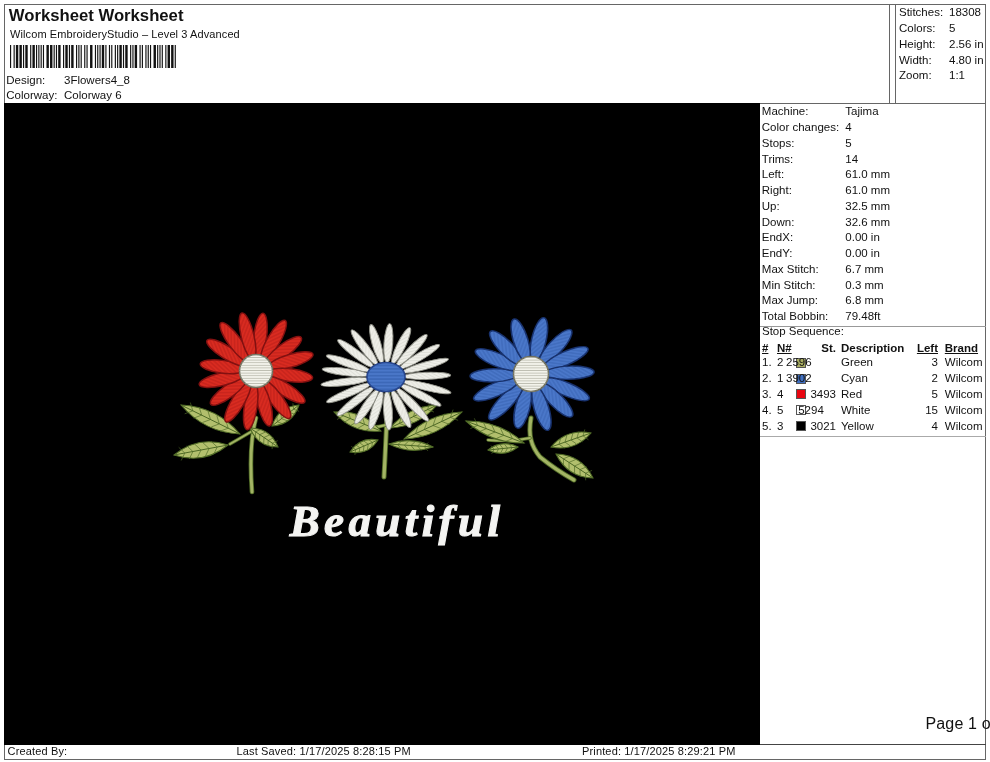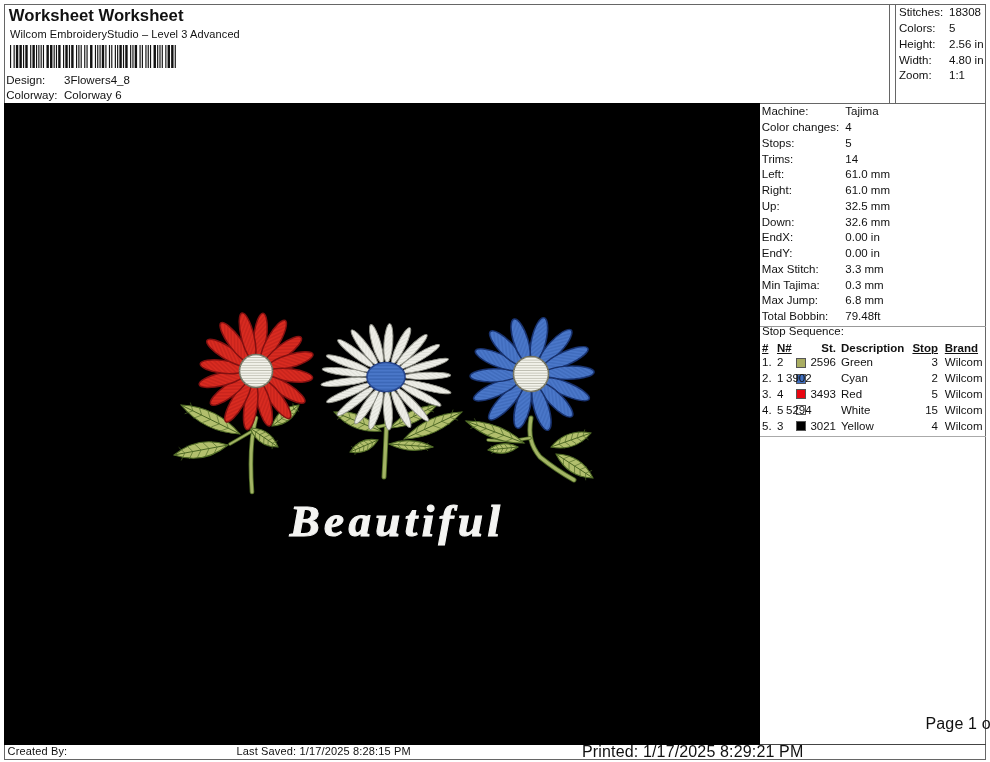--- a/index.html
+++ b/index.html
@@ -402,70 +402,70 @@
 <div class="abs" style="left:845.3px;top:184.1px">61.0 mm</div>
 <div class="abs" style="left:761.8px;top:199.8px">Up:</div>
 <div class="abs" style="left:845.3px;top:199.8px">32.5 mm</div>
 <div class="abs" style="left:761.8px;top:215.6px">Down:</div>
 <div class="abs" style="left:845.3px;top:215.6px">32.6 mm</div>
 <div class="abs" style="left:761.8px;top:231.3px">EndX:</div>
 <div class="abs" style="left:845.3px;top:231.3px">0.00 in</div>
 <div class="abs" style="left:761.8px;top:247.1px">EndY:</div>
 <div class="abs" style="left:845.3px;top:247.1px">0.00 in</div>
 <div class="abs" style="left:761.8px;top:262.8px">Max Stitch:</div>
-<div class="abs" style="left:845.3px;top:262.8px">3.3 mm</div>
-<div class="abs" style="left:761.8px;top:278.6px">Min Tajima:</div>
+<div class="abs" style="left:845.3px;top:262.8px">6.7 mm</div>
+<div class="abs" style="left:761.8px;top:278.6px">Min Stitch:</div>
 <div class="abs" style="left:845.3px;top:278.6px">0.3 mm</div>
 <div class="abs" style="left:761.8px;top:294.3px">Max Jump:</div>
 <div class="abs" style="left:845.3px;top:294.3px">6.8 mm</div>
 <div class="abs" style="left:761.8px;top:310.1px">Total Bobbin:</div>
 <div class="abs" style="left:845.3px;top:310.1px">79.48ft</div>
 
 <div class="line" style="left:760px;top:326.2px;width:226px;height:1px;background:#999"></div>
 <div class="abs" style="left:762px;top:325.4px">Stop Sequence:</div>
 
 <div class="abs" style="left:762px;top:341.6px;font-weight:bold;text-decoration:underline">#</div>
 <div class="abs" style="left:777px;top:341.6px;font-weight:bold;text-decoration:underline">N#</div>
 <div class="abs" style="left:786px;top:341.6px;width:50px;text-align:right"><span style="font-weight:bold;">St.</span></div>
 <div class="abs" style="left:841px;top:341.6px;font-weight:bold;">Description</div>
-<div class="abs" style="left:902px;top:341.6px;width:36px;text-align:right"><span style="font-weight:bold;text-decoration:underline">Stop</span></div>
+<div class="abs" style="left:902px;top:341.6px;width:36px;text-align:right"><span style="font-weight:bold;text-decoration:underline">Left</span></div>
 <div class="abs" style="left:944.8px;top:341.6px;font-weight:bold;text-decoration:underline">Brand</div>
 <div class="abs" style="left:762px;top:356.3px">1.</div>
 <div class="abs" style="left:777px;top:356.3px">2</div>
 <div class="abs" style="left:796px;top:357.8px;width:10px;height:10px;background:#a9ad62;border:1px solid #555"></div>
-<div class="abs" style="left:786px;top:356.3px;width:50px;text-align:right">2596</div>
+<div class="abs" style="left:786px;top:356.3px;width:50px;text-align:left">2596</div>
 <div class="abs" style="left:841px;top:356.3px">Green</div>
 <div class="abs" style="left:902px;top:356.3px;width:36px;text-align:right">3</div>
 <div class="abs" style="left:944.8px;top:356.3px">Wilcom</div>
 <div class="abs" style="left:762px;top:372.1px">2.</div>
 <div class="abs" style="left:777px;top:372.1px">1</div>
 <div class="abs" style="left:796px;top:373.6px;width:10px;height:10px;background:#3f6fc1;border:1px solid #555"></div>
 <div class="abs" style="left:786px;top:372.1px;width:50px;text-align:left">3902</div>
 <div class="abs" style="left:841px;top:372.1px">Cyan</div>
 <div class="abs" style="left:902px;top:372.1px;width:36px;text-align:right">2</div>
 <div class="abs" style="left:944.8px;top:372.1px">Wilcom</div>
 <div class="abs" style="left:762px;top:387.9px">3.</div>
 <div class="abs" style="left:777px;top:387.9px">4</div>
 <div class="abs" style="left:796px;top:389.4px;width:10px;height:10px;background:#e80611;border:1px solid #555"></div>
 <div class="abs" style="left:786px;top:387.9px;width:50px;text-align:right">3493</div>
 <div class="abs" style="left:841px;top:387.9px">Red</div>
 <div class="abs" style="left:902px;top:387.9px;width:36px;text-align:right">5</div>
 <div class="abs" style="left:944.8px;top:387.9px">Wilcom</div>
 <div class="abs" style="left:762px;top:403.7px">4.</div>
 <div class="abs" style="left:777px;top:403.7px">5</div>
 <div class="abs" style="left:796px;top:405.2px;width:10px;height:10px;background:#ffffff;border:1px solid #555"></div>
-<div class="abs" style="left:786px;top:403.7px;width:50px;text-align:left">5294</div>
+<div class="abs" style="left:786px;top:403.7px;width:50px;text-align:center">5294</div>
 <div class="abs" style="left:841px;top:403.7px">White</div>
 <div class="abs" style="left:902px;top:403.7px;width:36px;text-align:right">15</div>
 <div class="abs" style="left:944.8px;top:403.7px">Wilcom</div>
 <div class="abs" style="left:762px;top:419.5px">5.</div>
 <div class="abs" style="left:777px;top:419.5px">3</div>
 <div class="abs" style="left:796px;top:421.0px;width:10px;height:10px;background:#000000;border:1px solid #555"></div>
 <div class="abs" style="left:786px;top:419.5px;width:50px;text-align:right">3021</div>
 <div class="abs" style="left:841px;top:419.5px">Yellow</div>
 <div class="abs" style="left:902px;top:419.5px;width:36px;text-align:right">4</div>
 <div class="abs" style="left:944.8px;top:419.5px">Wilcom</div>
 
 <div class="line" style="left:760px;top:436px;width:226px;height:1px;background:#aaa"></div>
 
 <div class="abs" style="left:7.6px;top:744.6px;font-size:11px;letter-spacing:0.15px">Created By:</div>
 <div class="abs" style="left:236.5px;top:744.6px;font-size:11px;letter-spacing:0.15px">Last Saved: 1/17/2025 8:28:15 PM</div>
-<div class="abs" style="left:582px;top:744.6px;font-size:16px;letter-spacing:0.15px">Printed: 1/17/2025 8:29:21 PM</div>
+<div class="abs" style="left:582px;top:744.6px;font-size:11px;letter-spacing:0.15px">Printed: 1/17/2025 8:29:21 PM</div>
 <div class="abs" style="left:925.5px;top:717px;font-size:16px;letter-spacing:0.15px">Page 1 of 1</div>
 </body></html>

